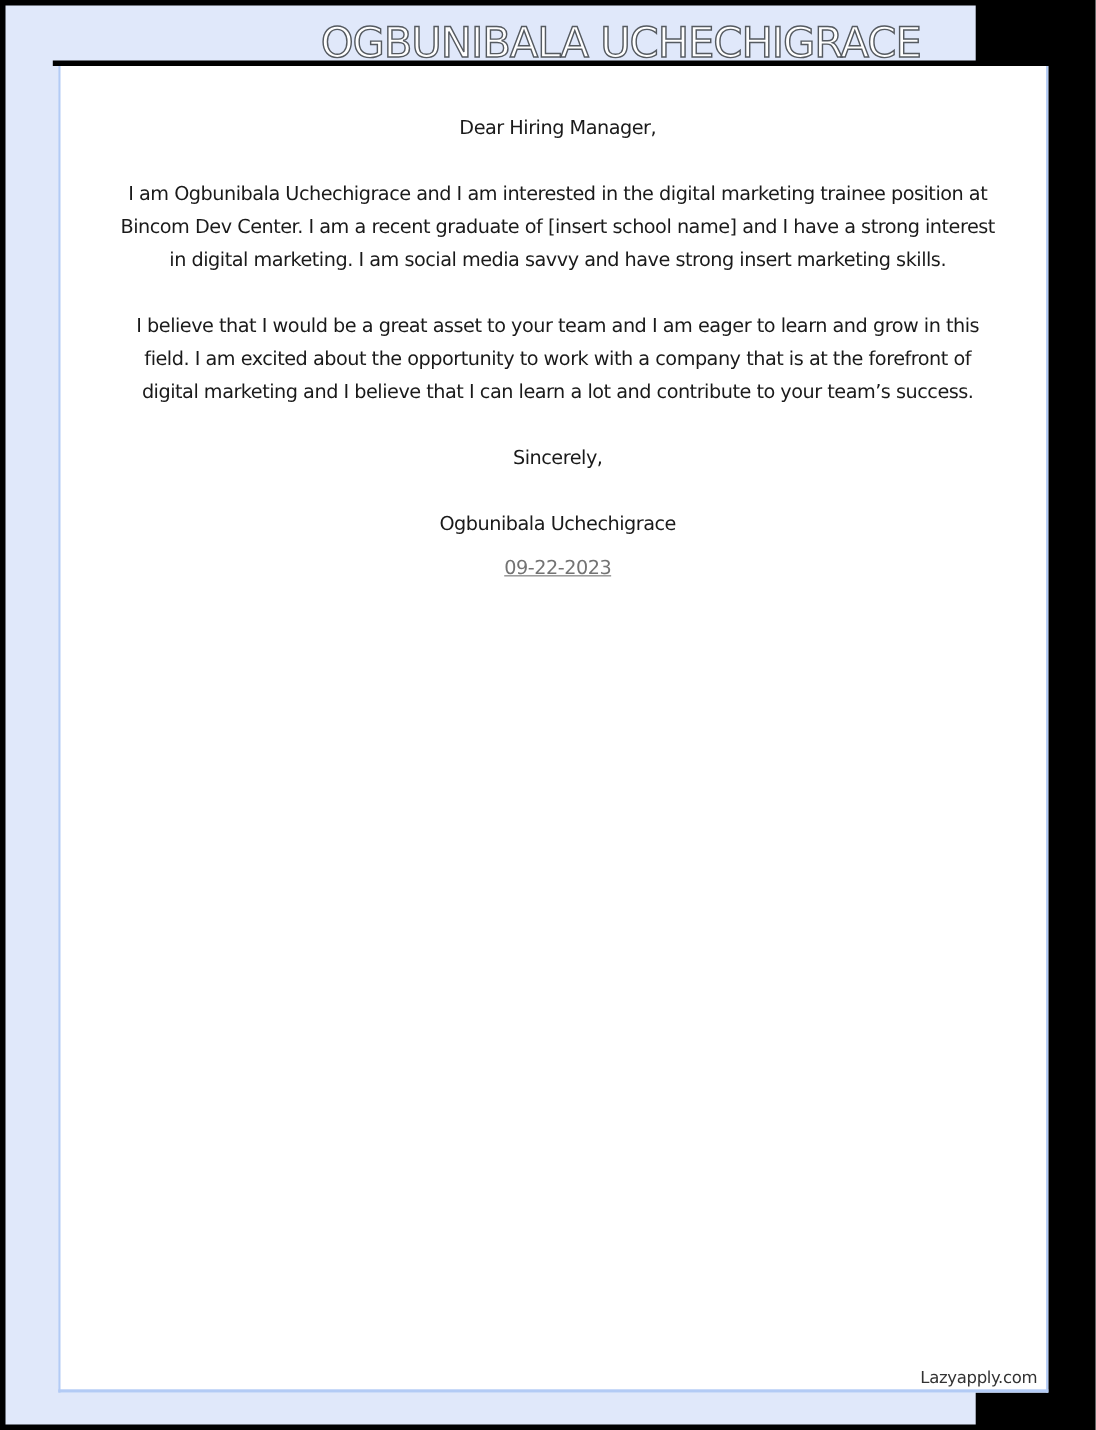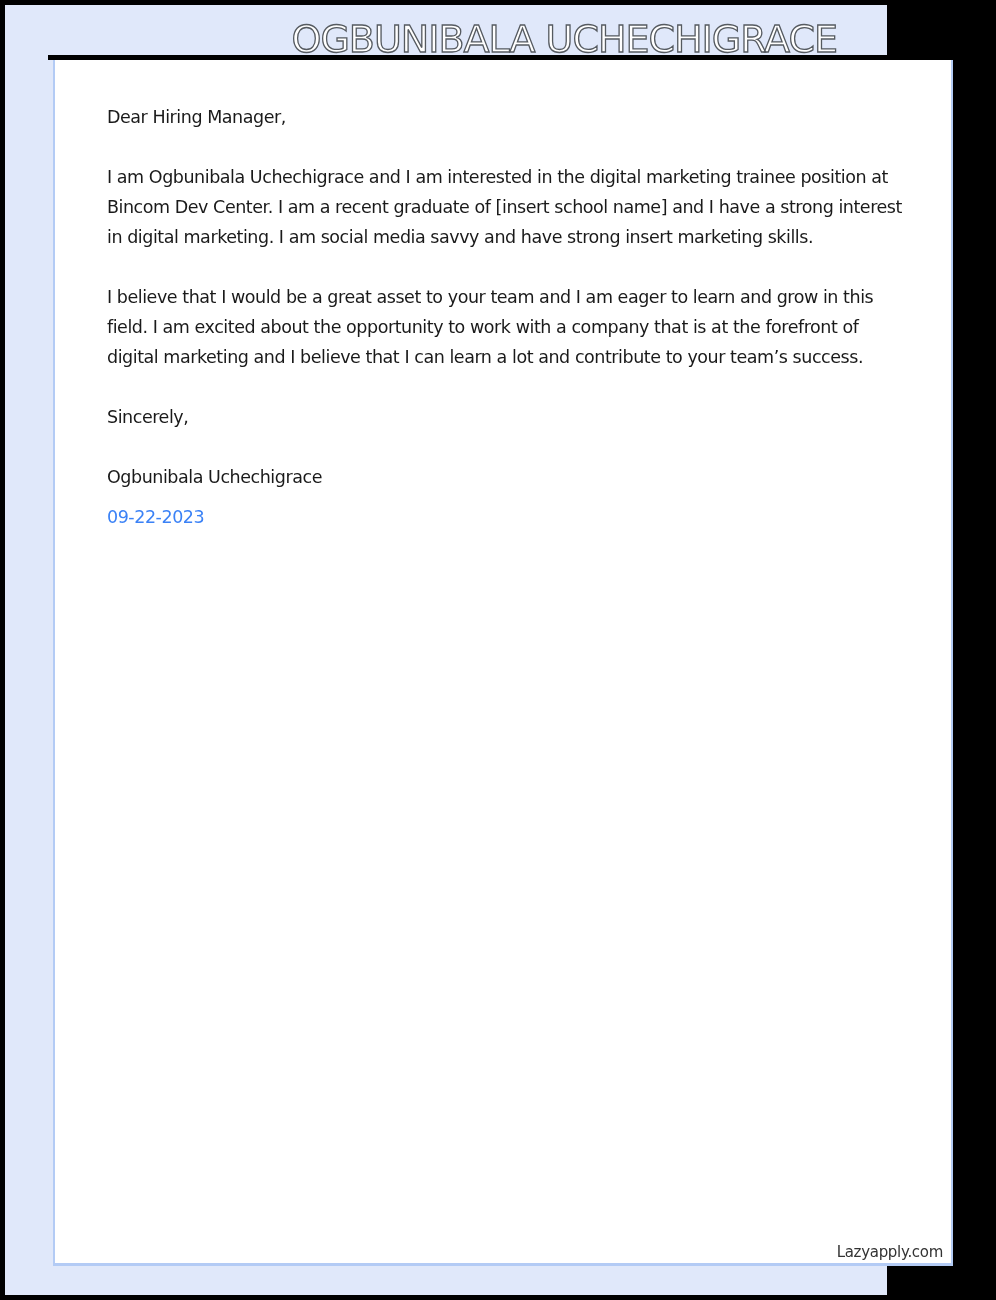--- a/index.html
+++ b/index.html
@@ -46,24 +46,25 @@
     }
     .letter {
       position: absolute;
       left: 52px; top: 42px;
       width: 800px;
       font-family: "DejaVu Sans", sans-serif;
       font-size: 17.5px;
       line-height: 30px;
       color: #1a1a1a;
       letter-spacing: -0.45px;
+      text-align: center;
     }
     .letter p { margin: 0 0 30px 0; }
     .letter p.tight { margin-bottom: 10px; }
-    .date { color: #3b82f6; }
+    .date { color: #737373; text-decoration: underline; }
     .footer {
       position: absolute;
       right: 8px; bottom: 2px;
       font-family: "DejaVu Sans", sans-serif;
       font-size: 15px;
       color: #333333;
       letter-spacing: -0.3px;
     }
   </style>
 </head>

